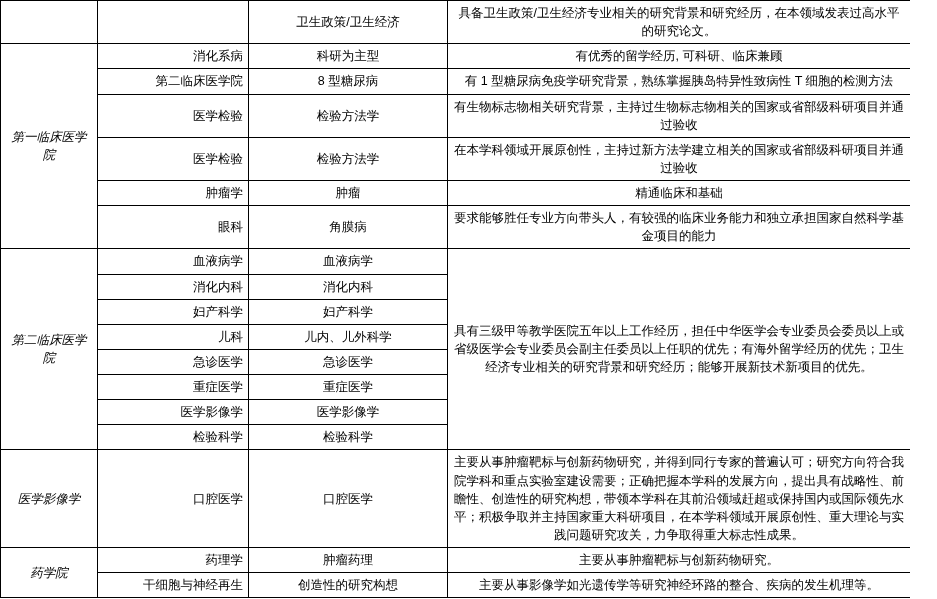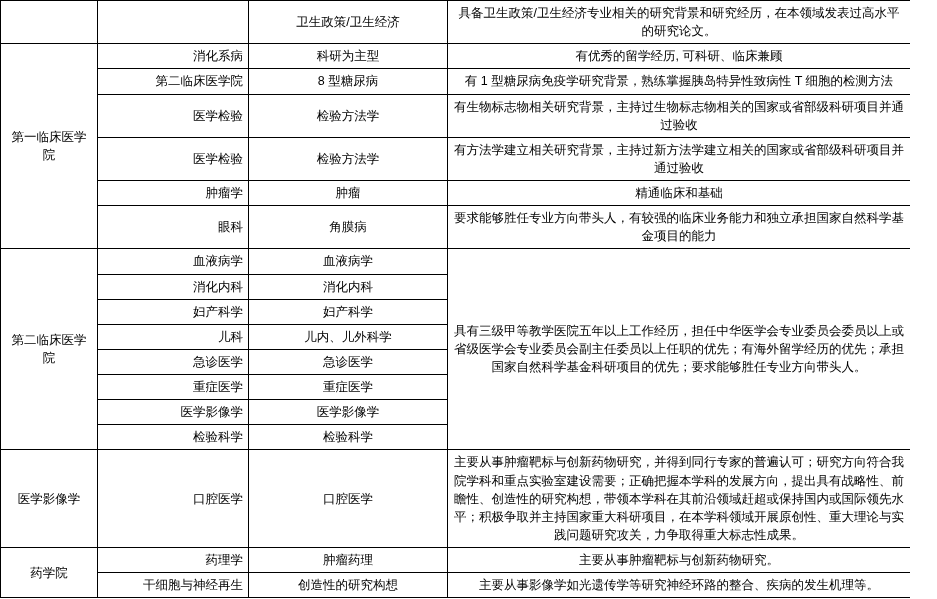--- a/index.html
+++ b/index.html
@@ -29,20 +29,21 @@
     border: 1px solid #000000;
     padding: 3px 5px;
     vertical-align: middle;
     font-size: 12.5px;
     line-height: 1.45;
     word-break: break-all;
   }
   td.college {
     text-align: center;
     width: 86px;
+    font-style: italic;
   }
   td.discipline {
     text-align: right;
     width: 140px;
   }
   td.direction {
     text-align: center;
     width: 188px;
   }
   td.require {
@@ -87,21 +88,21 @@
       <tr>
         <td class="discipline">医学检验</td>
         <td class="direction">检验方法学</td>
         <td class="require">有生物标志物相关研究背景，主持过生物标志物相关的国家或省部级科研项目并通过验收</td>
         <td class="title">副教授/教授</td>
       </tr>
 
       <tr>
         <td class="discipline">医学检验</td>
         <td class="direction">检验方法学</td>
-        <td class="require">有方法学建立相关研究背景，主持过新方法学建立相关的国家或省部级科研项目并通过验收</td>
+        <td class="require">在本学科领域开展原创性，主持过新方法学建立相关的国家或省部级科研项目并通过验收</td>
         <td class="title">副教授/教授</td>
       </tr>
 
       <tr>
         <td class="discipline">肿瘤学</td>
         <td class="direction">肿瘤</td>
         <td class="require">精通临床和基础</td>
         <td class="title">教授</td>
       </tr>
 
@@ -109,21 +110,21 @@
         <td class="discipline">眼科</td>
         <td class="direction">角膜病</td>
         <td class="require">要求能够胜任专业方向带头人，有较强的临床业务能力和独立承担国家自然科学基金项目的能力</td>
         <td class="title">副教授</td>
       </tr>
 
       <tr>
         <td class="college" rowspan="8">第二临床医学院</td>
         <td class="discipline">血液病学</td>
         <td class="direction">血液病学</td>
-        <td class="require" rowspan="8">具有三级甲等教学医院五年以上工作经历，担任中华医学会专业委员会委员以上或省级医学会专业委员会副主任委员以上任职的优先；有海外留学经历的优先；承担国家自然科学基金科研项目的优先；要求能够胜任专业方向带头人。</td>
+        <td class="require" rowspan="8">具有三级甲等教学医院五年以上工作经历，担任中华医学会专业委员会委员以上或省级医学会专业委员会副主任委员以上任职的优先；有海外留学经历的优先；卫生经济专业相关的研究背景和研究经历；能够开展新技术新项目的优先。</td>
         <td class="title" rowspan="8">副教授/教授</td>
       </tr>
 
       <tr>
         <td class="discipline">消化内科</td>
         <td class="direction">消化内科</td>
       </tr>
       <tr>
         <td class="discipline">妇产科学</td>
         <td class="direction">妇产科学</td>

